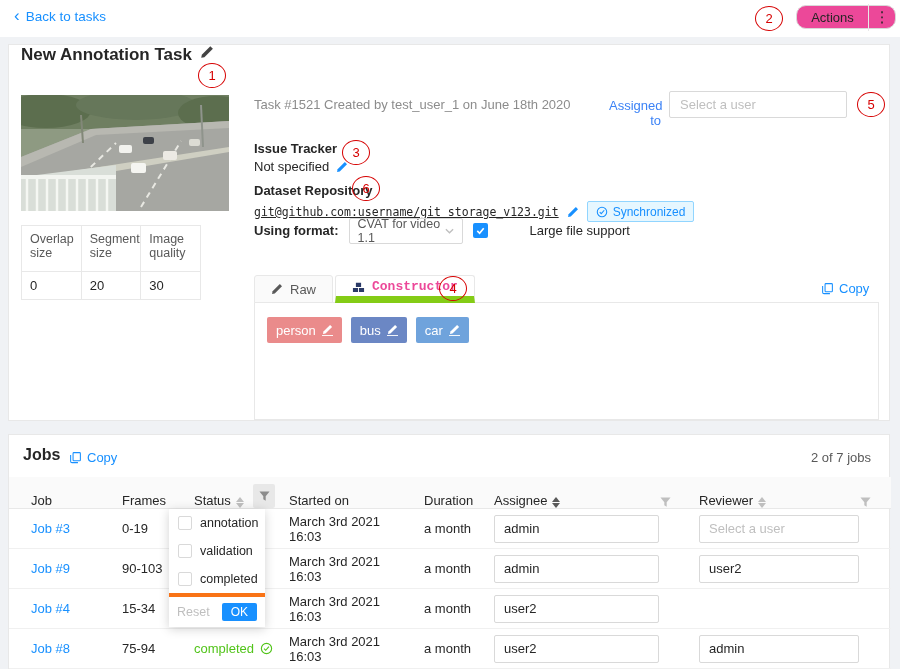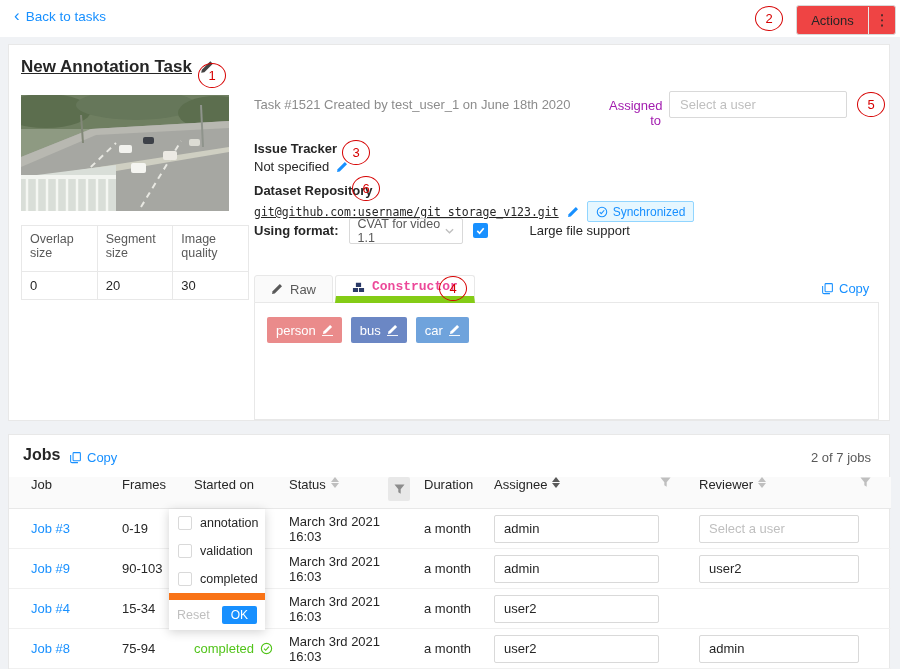--- a/index.html
+++ b/index.html
@@ -5,52 +5,52 @@
   * { box-sizing: border-box; margin: 0; padding: 0; }
   html,body { width:900px; height:669px; }
   body { font-family: "Liberation Sans", sans-serif; background:#f0f2f5; color:#262626; }
   .page { position:relative; width:900px; height:669px; overflow:hidden; }
 
   
   .topbar { position:absolute; left:0; top:0; width:900px; height:37px; background:#fff; }
   .back-link { position:absolute; left:14px; top:9px; display:flex; align-items:center; gap:6px;
                color:#1890ff; font-size:13.5px; text-decoration:none; cursor:pointer; }
   .back-chev { font-size:17px; line-height:1; margin-top:-2px; }
-  .actions-btn { position:absolute; right:4px; top:5px; height:30px; width:100px; background:#ef4444;
-                 border:1px solid #d9d9d9; border-radius:3px; display:flex; align-items:center; cursor:pointer; }
+  .actions-btn { position:absolute; right:4px; top:5px; height:24px; width:100px; background:#ec4899;
+                 border:1px solid #d9d9d9; border-radius:10px; display:flex; align-items:center; cursor:pointer; }
   .actions-btn .lbl { flex:1; text-align:center; font-size:13px; color:#262626; }
   .actions-btn .sep { width:1px; height:27px; background:#e8e8e8; }
   .actions-btn .dots { width:26px; text-align:center; font-size:15px; color:#262626; }
 
   
   .card { position:absolute; background:#fff; border:1px solid #e8e8e8; }
   .main-card { left:8px; top:44px; width:882px; height:377px; }
   .jobs-card { left:8px; top:434px; width:882px; height:235px; }
 
   
   .ann { position:absolute; width:28px; height:25px; border:1.8px solid #d60000; border-radius:50%;
          color:#d60000; display:flex; align-items:center; justify-content:center;
          font-size:13px; z-index:50; background:transparent; }
 
   
-  .task-title { position:absolute; left:12px; top:12px; display:flex; align-items:center; gap:8px;
-                font-size:17px; font-weight:bold; color:#262626;text-decoration:underline; }
+  .task-title { position:absolute; left:12px; top:0; display:flex; align-items:flex-start; gap:8px;
+                font-size:17px; font-weight:bold; color:#262626; }
   .pencil-dark { color:#434343; cursor:pointer; display:inline-flex; }
   .pencil-blue { color:#1890ff; cursor:pointer; display:inline-flex; }
 
   .thumb { position:absolute; left:12px; top:50px; width:208px; height:116px; overflow:hidden; }
   .thumb svg { display:block; width:208px; height:116px; }
 
-  .params { position:absolute; left:12px; top:180px; width:228px; border-collapse:collapse; table-layout:fixed;padding-left:33px; }
+  .params { position:absolute; left:12px; top:180px; width:180px; border-collapse:collapse; table-layout:fixed;padding-left:33px; }
   .params th, .params td { border:1px solid #e8e8e8; padding:6px 8px; text-align:left; font-weight:normal; }
   .params th { font-size:12.5px; color:#595959; height:46px; vertical-align:top; }
   .params td { font-size:13px; color:#262626; height:28px; }
 
   .meta-text { position:absolute; left:245px; top:52px; font-size:13px; color:#8c8c8c; }
-  .assigned-label { position:absolute; left:600px; top:53px; width:52px; font-size:13px; color:#a21caf; text-align:right; }
+  .assigned-label { position:absolute; left:600px; top:53px; width:52px; font-size:13px; color:#3b82f6; text-align:right; }
   .assignee-input { position:absolute; left:660px; top:46px; width:178px; height:27px; border:1px solid #d9d9d9;
                     border-radius:2px; font-size:13px; padding:0 10px; color:#262626; font-family:"Liberation Sans",sans-serif; }
   .assignee-input::placeholder { color:#bfbfbf; }
 
   .sec-label { position:absolute; font-size:13px; font-weight:bold; color:#262626; }
   .issue-value { position:absolute; left:245px; top:114px; display:flex; align-items:center; gap:7px; font-size:13px; }
   .repo-row { position:absolute; left:245px; top:156px; display:flex; align-items:center; gap:8px; }
   .repo-url { font-family:"DejaVu Sans Mono", monospace; font-size:11.5px; color:#262626; text-decoration:underline; }
   .sync-badge { display:flex; align-items:center; gap:5px; background:#e6f7ff; border:1px solid #91d5ff;
                 border-radius:2px; color:#1890ff; font-size:12px; padding:1px 8px; height:21px; cursor:pointer; }
@@ -80,41 +80,41 @@
   .tag .tag-edit { display:inline-flex; border-bottom:1px solid rgba(255,255,255,.9); color:#fff; cursor:pointer; }
 
   
   .jobs-title { position:absolute; left:14px; top:11px; font-size:16px; font-weight:bold; color:#262626; }
   .jobs-copy { position:absolute; left:60px; top:15px; }
   .jobs-count { position:absolute; right:18px; top:15px; font-size:13px; color:#595959; }
 
   .jtable { position:absolute; left:0; top:42px; width:882px; }
   .thead, .trow { display:grid; grid-template-columns:91px 72px 95px 135px 70px 205px 190px; padding-left:14px; align-items:center; }
   .thead { height:32px; background:#fafafa; border-bottom:1px solid #e8e8e8; font-size:13px; color:#262626; }
-  .th { display:flex; align-items:flex-start; padding-left:8px; height:100%; }
+  .th { display:flex; align-items:flex-end; padding-left:8px; height:100%; }
   .trow { height:40px; border-bottom:1px solid #f0f0f0; font-size:13px; color:#262626; }
   .td { padding-left:8px; display:flex; align-items:center; height:100%; }
   .job-link { color:#1890ff; text-decoration:none; cursor:pointer; }
   .sorter { display:inline-flex; flex-direction:column; gap:1px; margin-left:5px; }
   .funnel-box { margin-left:auto; margin-right:6px; width:22px; height:24px; background:#e8e8e8; border-radius:2px;
                 display:flex; align-items:center; justify-content:center; cursor:pointer; }
   .funnel-plain { margin-left:auto; cursor:pointer; display:inline-flex; }
   .f-assignee { margin-right:20px; } .f-reviewer { margin-right:10px; }
   .cell-input { width:165px; height:28px; border:1px solid #d9d9d9; border-radius:2px; font-size:13px;
                 padding:0 9px; color:#262626; font-family:"Liberation Sans",sans-serif; }
   .cell-input::placeholder { color:#bfbfbf; }
   .cell-input.rev { width:160px; }
   .status-done { color:#52c41a; display:flex; align-items:center; gap:6px; }
 
   
   .filter-dd { position:absolute; left:160px; top:74px; width:96px; background:#fff; border-radius:0;
                box-shadow:0 2px 10px rgba(0,0,0,0.18); z-index:30; }
   .fd-item { display:flex; align-items:center; gap:8px; padding:7px 9px; font-size:12.5px; color:#262626; cursor:pointer; }
   .fd-box { width:14px; height:14px; border:1px solid #d9d9d9; border-radius:2px; background:#fff; flex:none; }
-  .fd-footer { border-top:7px solid #f97316; display:flex; align-items:center; justify-content:space-between; padding:6px 8px; }
+  .fd-footer { border-top:4px solid #f97316; display:flex; align-items:center; justify-content:space-between; padding:6px 8px; }
   .fd-reset { font-size:12.5px; color:#bfbfbf; cursor:not-allowed; }
   .fd-ok { background:#1890ff; color:#fff; font-size:12px; border:none; border-radius:2px; padding:2px 9px; cursor:pointer; }
 
   svg.ic { display:block; }
 </style>
 </head>
 <body>
 
 <div class="page">
 
@@ -304,38 +304,38 @@
 
     <div class="jtable">
       <div class="thead">
         <div class="th">
             <span>Job</span>
           </div>
         <div class="th">
             <span>Frames</span>
           </div>
         <div class="th">
-            <span>Started on</span>
-          </div>
-        <div class="th">
           <span>Status</span>
           <span class="sorter">
             <svg class="ic" width="8" height="5" viewBox="0 0 8 5">
                 <path d="M4 0l4 5H0z" fill="#bfbfbf"></path>
               </svg>
             <svg class="ic" width="8" height="5" viewBox="0 0 8 5">
                 <path d="M4 5L0 0h8z" fill="#bfbfbf"></path>
               </svg>
           </span>
           <span class="funnel-box">
             <svg class="ic" width="11" height="11" viewBox="0 0 12 12">
                 <path d="M.5.5h11L7.3 5.8v4.7L4.7 9V5.8z" fill="#8c8c8c"></path>
               </svg>
           </span>
         </div>
+        <div class="th">
+            <span>Started on</span>
+          </div>
         <div class="th">
             <span>Duration</span>
           </div>
         <div class="th">
           <span>Assignee</span>
           <span class="sorter">
             <svg class="ic" width="8" height="5" viewBox="0 0 8 5">
                 <path d="M4 0l4 5H0z" fill="#595959"></path>
               </svg>
             <svg class="ic" width="8" height="5" viewBox="0 0 8 5">

